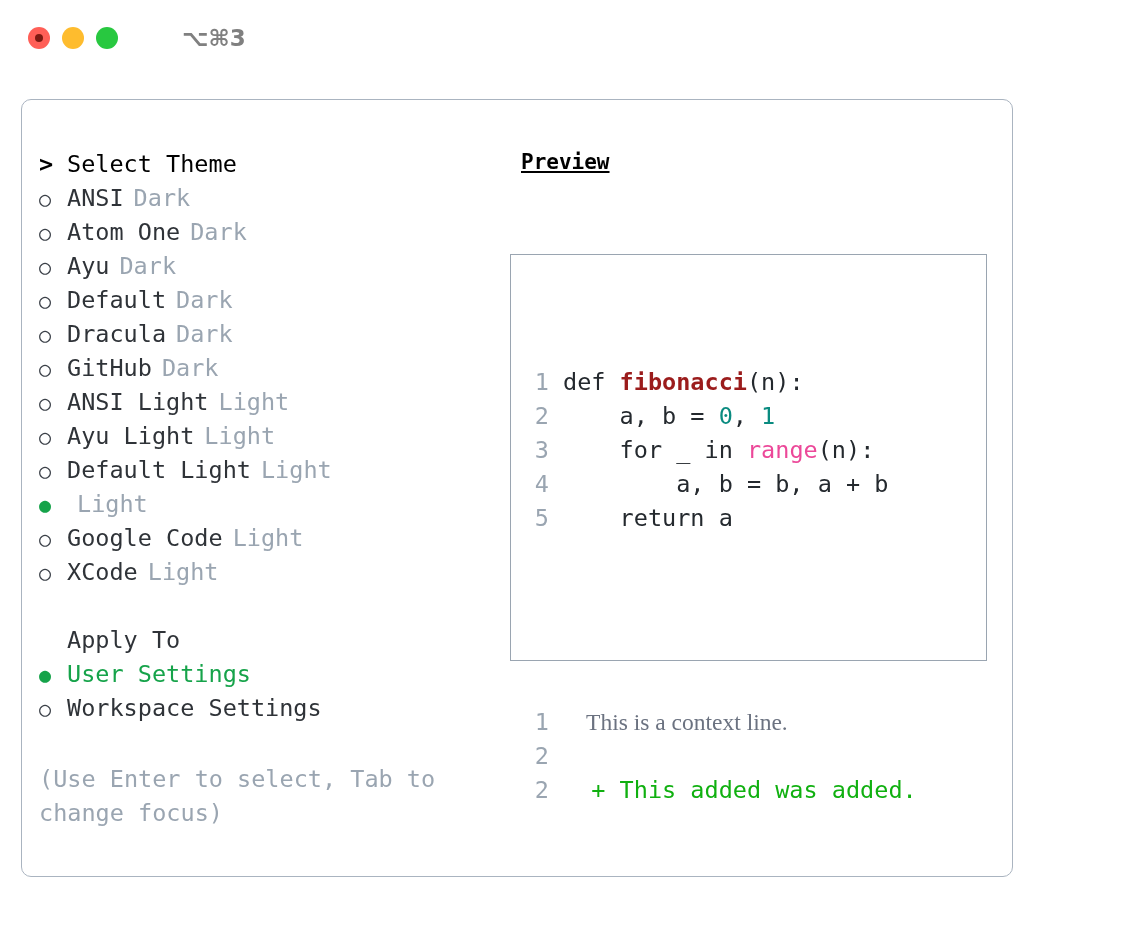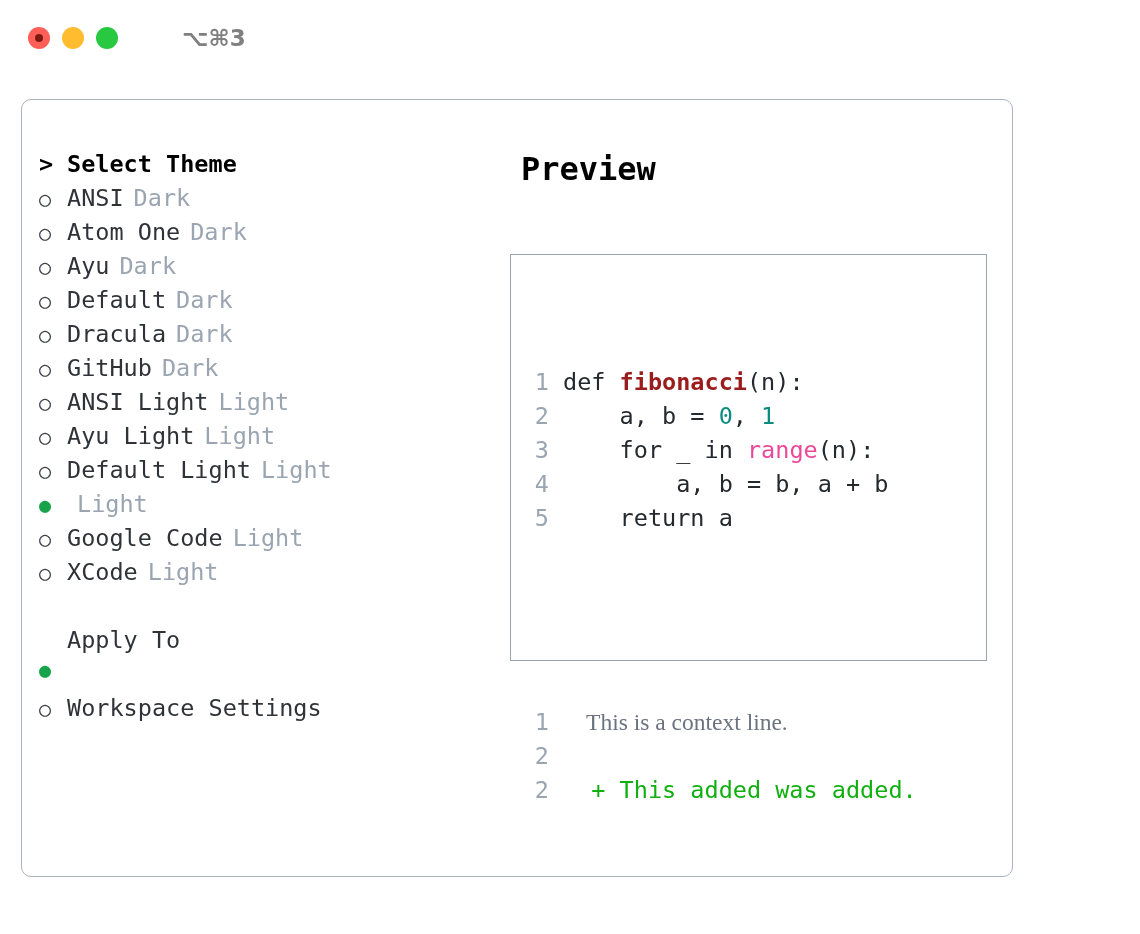--- a/index.html
+++ b/index.html
@@ -107,45 +107,46 @@
   }
   .marker.sel { color: #16a34a; }
   .label { color: #2f3338; }
   .label.sel { color: #16a34a; }
   .tag {
     color: #9aa5b1;
     margin-left: 10px;
   }
   .header-row .label {
     color: #000000;
-    font-weight: bold;
+    font-weight: normal;
   }
   .section-head {
     margin-top: 34px;
   }
   .hint {
     margin-top: 34px;
     font-size: 23.5px;
     color: #9aa5b1;
     line-height: 34px;
     width: 410px;
   }
 
   
   .right-pane {
     position: absolute;
     left: 479px;
     top: 50px;
     width: 490px;
   }
   .preview-title {
-    font-size: 32px;
+    font-size: 21px;
     font-weight: bold;
     color: #000000;
     margin: 0 0 37px 20px;
+    text-decoration: underline;
   }
   .preview-box {
     position: absolute;
     left: 9px;
     top: 104px;
     width: 477px;
     height: 407px;
     border: 1.5px solid #9aa5b1;
     box-sizing: border-box;
     background: #ffffff;
@@ -217,24 +218,25 @@
           <div class="row"><span class="marker">○</span><span class="label">Google Code</span><span class="tag">Light</span></div>
           <div class="row"><span class="marker">○</span><span class="label">XCode</span><span class="tag">Light</span></div>
         </div>
 
       <div class="row section-head">
         <span class="marker"></span>
         <span class="label">Apply To</span>
       </div>
 
       <div id="apply-list">
-          <div class="row"><span class="marker sel">●</span></div>
+          <div class="row"><span class="marker sel">●</span><span class="label sel">User Settings</span></div>
           <div class="row"><span class="marker">○</span><span class="label">Workspace Settings</span></div>
         </div>
 
+      <div class="hint">(Use Enter to select, Tab to change focus)</div>
     </div>
 
     <div class="right-pane">
       <div class="preview-title">Preview</div>
 
       <div class="preview-box">
         <div class="code">
           <div id="code-lines"><div class="code-line"><span class="lineno">1</span><span class="code-text"><span class="tok-plain">def </span><span class="tok-fn">fibonacci</span><span class="tok-plain">(n):</span></span></div><div class="code-line"><span class="lineno">2</span><span class="code-text"><span class="tok-plain">    a, b = </span><span class="tok-num">0</span><span class="tok-plain">, </span><span class="tok-num">1</span></span></div><div class="code-line"><span class="lineno">3</span><span class="code-text"><span class="tok-plain">    for _ in </span><span class="tok-call">range</span><span class="tok-plain">(n):</span></span></div><div class="code-line"><span class="lineno">4</span><span class="code-text"><span class="tok-plain">        a, b = b, a + b</span></span></div><div class="code-line"><span class="lineno">5</span><span class="code-text"><span class="tok-plain">    return a</span></span></div></div>
           <div class="blank-row"></div>
           <div id="diff-lines"><div class="code-line"><span class="lineno">1</span><span class="d-ctx">    This is a context line.</span></div><div class="code-line"><span class="lineno">2</span></div><div class="code-line"><span class="lineno">2</span><span class="d-add">  + This added was added.</span></div></div>

